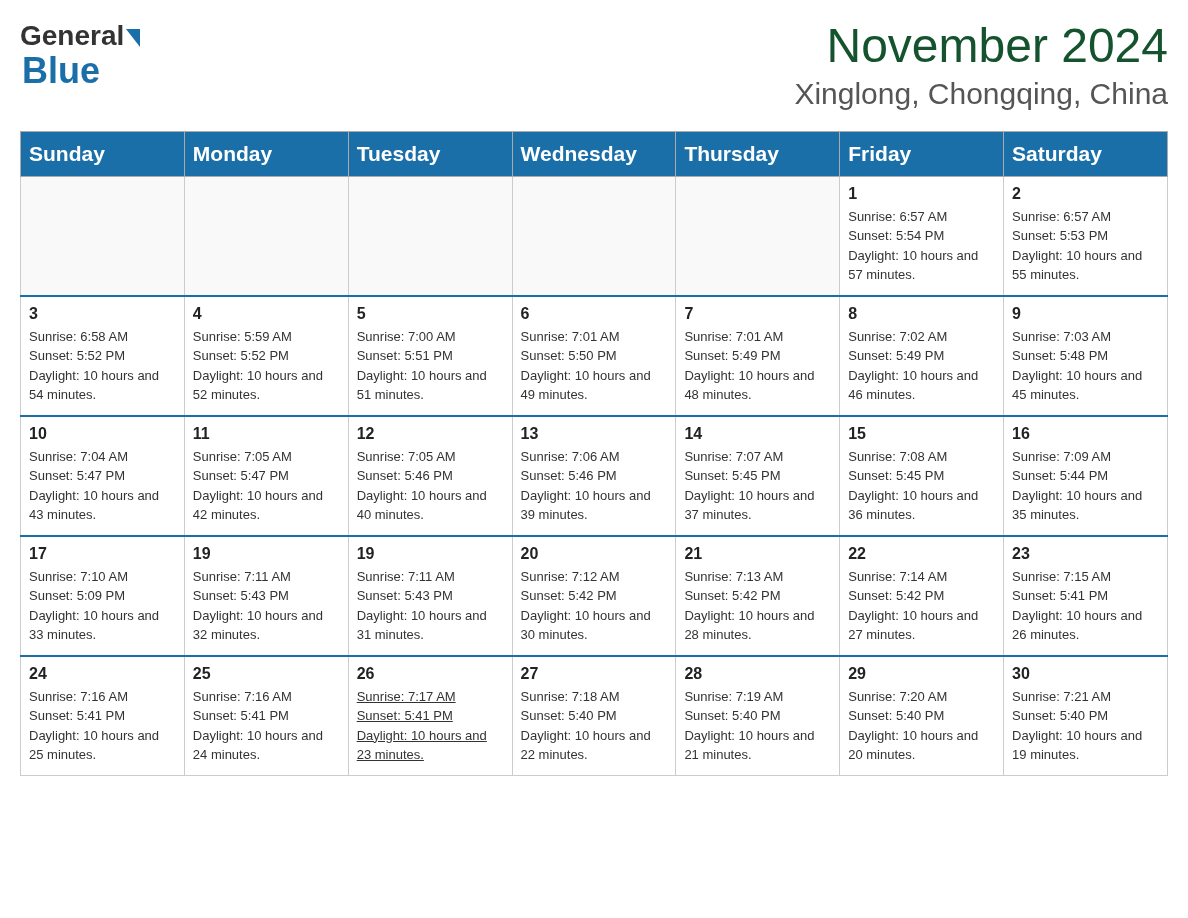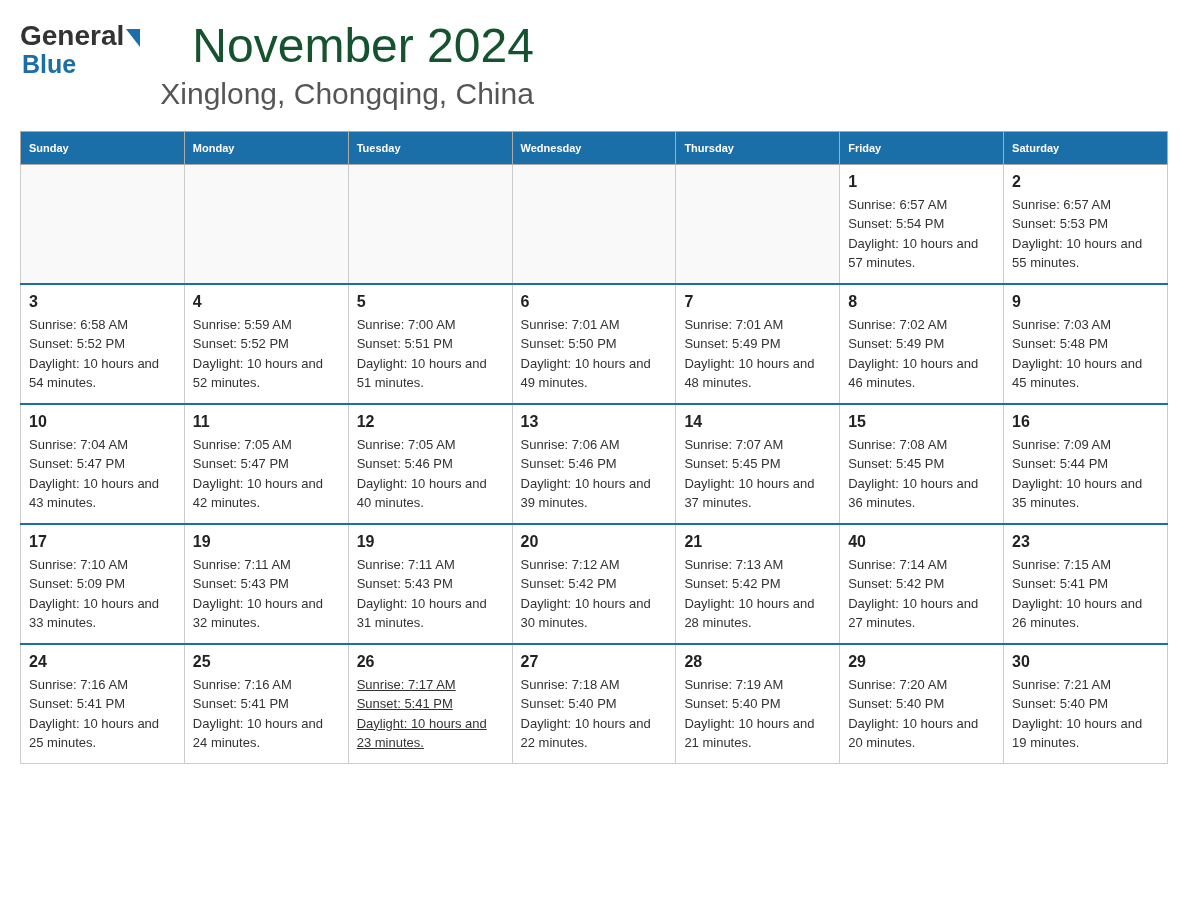--- a/index.html
+++ b/index.html
@@ -5,21 +5,21 @@
     * { box-sizing: border-box; margin: 0; padding: 0; }
     body {
       font-family: Arial, sans-serif;
       background: #fff;
       padding: 20px;
       width: 1188px;
       min-height: 918px;
     }
     .header {
       display: flex;
-      justify-content: flex-start;
+      justify-content: space-between;
       align-items: flex-start;
       margin-bottom: 20px;
       gap: 20px;
     }
     .logo {
       display: flex;
       flex-direction: column;
       align-items: flex-start;
     }
     .logo-general {
@@ -55,21 +55,21 @@
     }
     .calendar {
       width: 100%;
       border-collapse: collapse;
       border: 1px solid #aaa;
     }
     .calendar th {
       background-color: #1a6fa8;
       color: #fff;
       padding: 10px 8px;
-      font-size: 11px;
+      font-size: 21px;
       font-weight: bold;
       text-align: left;
       border: 1px solid #aaa;
     }
     .calendar td {
       vertical-align: top;
       padding: 8px 8px 10px 8px;
       border: 1px solid #ccc;
       width: 14.28%;
       min-height: 100px;
@@ -98,21 +98,21 @@
 </head>
 <body>
 
 <div class="header">
   <div class="logo">
     <div class="logo-general">
       <span>General</span>
       <span class="logo-arrow"></span>
     </div>
     <div style="display:flex; margin-top:-2px;">
-      <span style="font-size:25px; font-weight:bold; color:#1a6fa8; margin-left:2px;">Blue</span>
+      <span style="font-size:36px; font-weight:bold; color:#1a6fa8; margin-left:2px;">Blue</span>
     </div>
   </div>
   <div class="title-block">
     <div class="month-year">November 2024</div>
     <div class="location">Xinglong, Chongqing, China</div>
   </div>
 </div>
 
 <table class="calendar">
   <thead>
@@ -259,21 +259,21 @@
 Sunset: 5:42 PM
 Daylight: 10 hours and 30 minutes.</div>
         </td>
         <td>
           <div class="day-number">21</div>
           <div class="day-info" style="white-space: pre-line;">Sunrise: 7:13 AM
 Sunset: 5:42 PM
 Daylight: 10 hours and 28 minutes.</div>
         </td>
         <td>
-          <div class="day-number">40</div>
+          <div class="day-number">22</div>
           <div class="day-info" style="white-space: pre-line;">Sunrise: 7:14 AM
 Sunset: 5:42 PM
 Daylight: 10 hours and 27 minutes.</div>
         </td>
         <td>
           <div class="day-number">23</div>
           <div class="day-info" style="white-space: pre-line;">Sunrise: 7:15 AM
 Sunset: 5:41 PM
 Daylight: 10 hours and 26 minutes.</div>
         </td>

